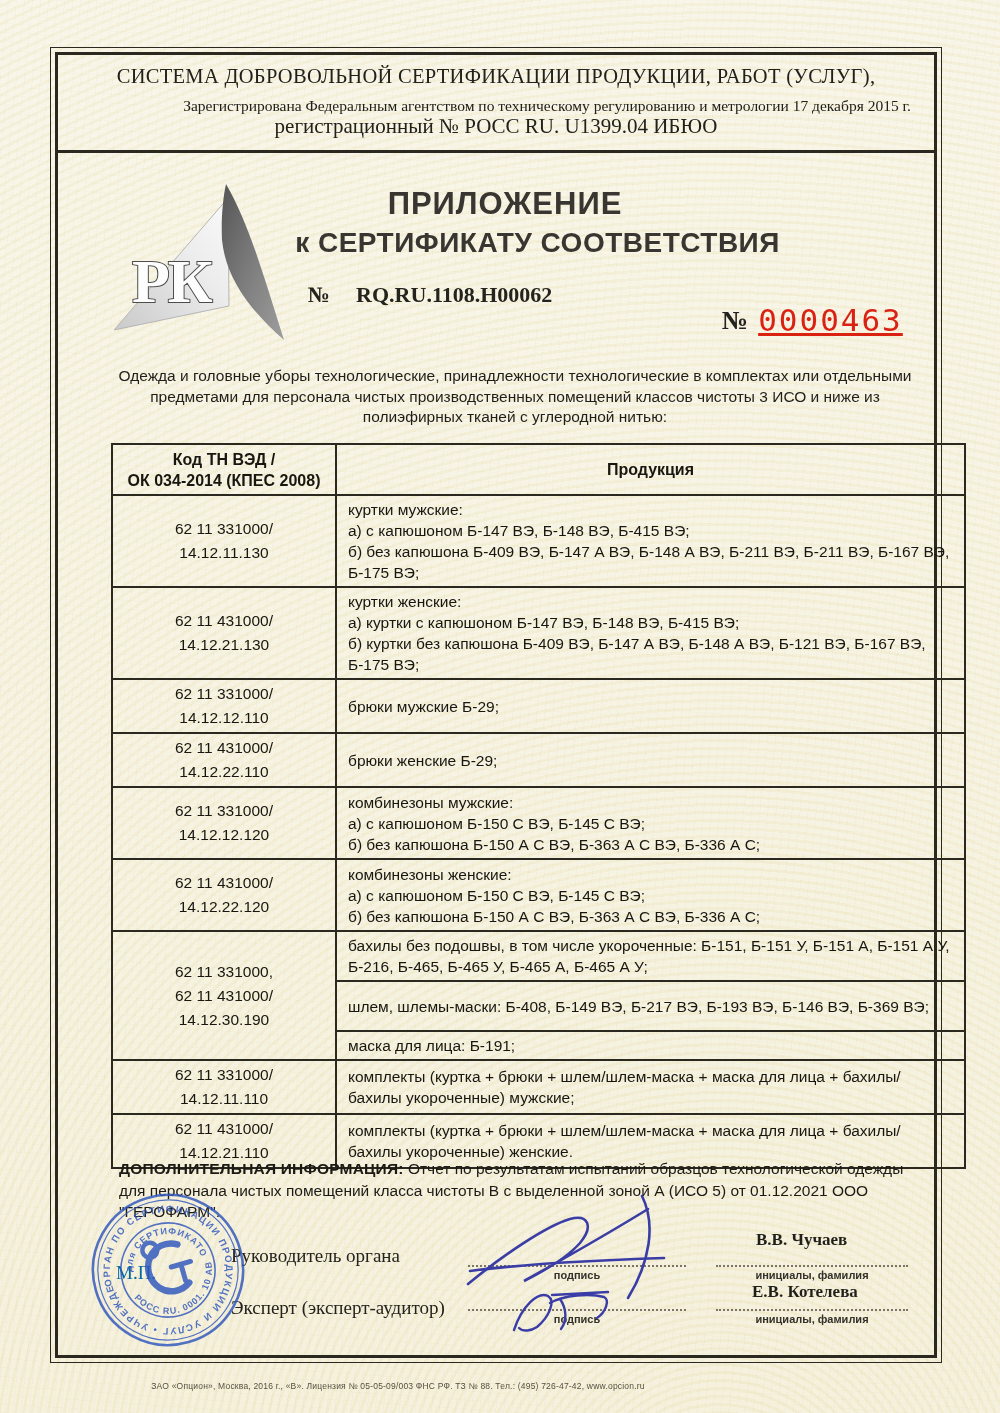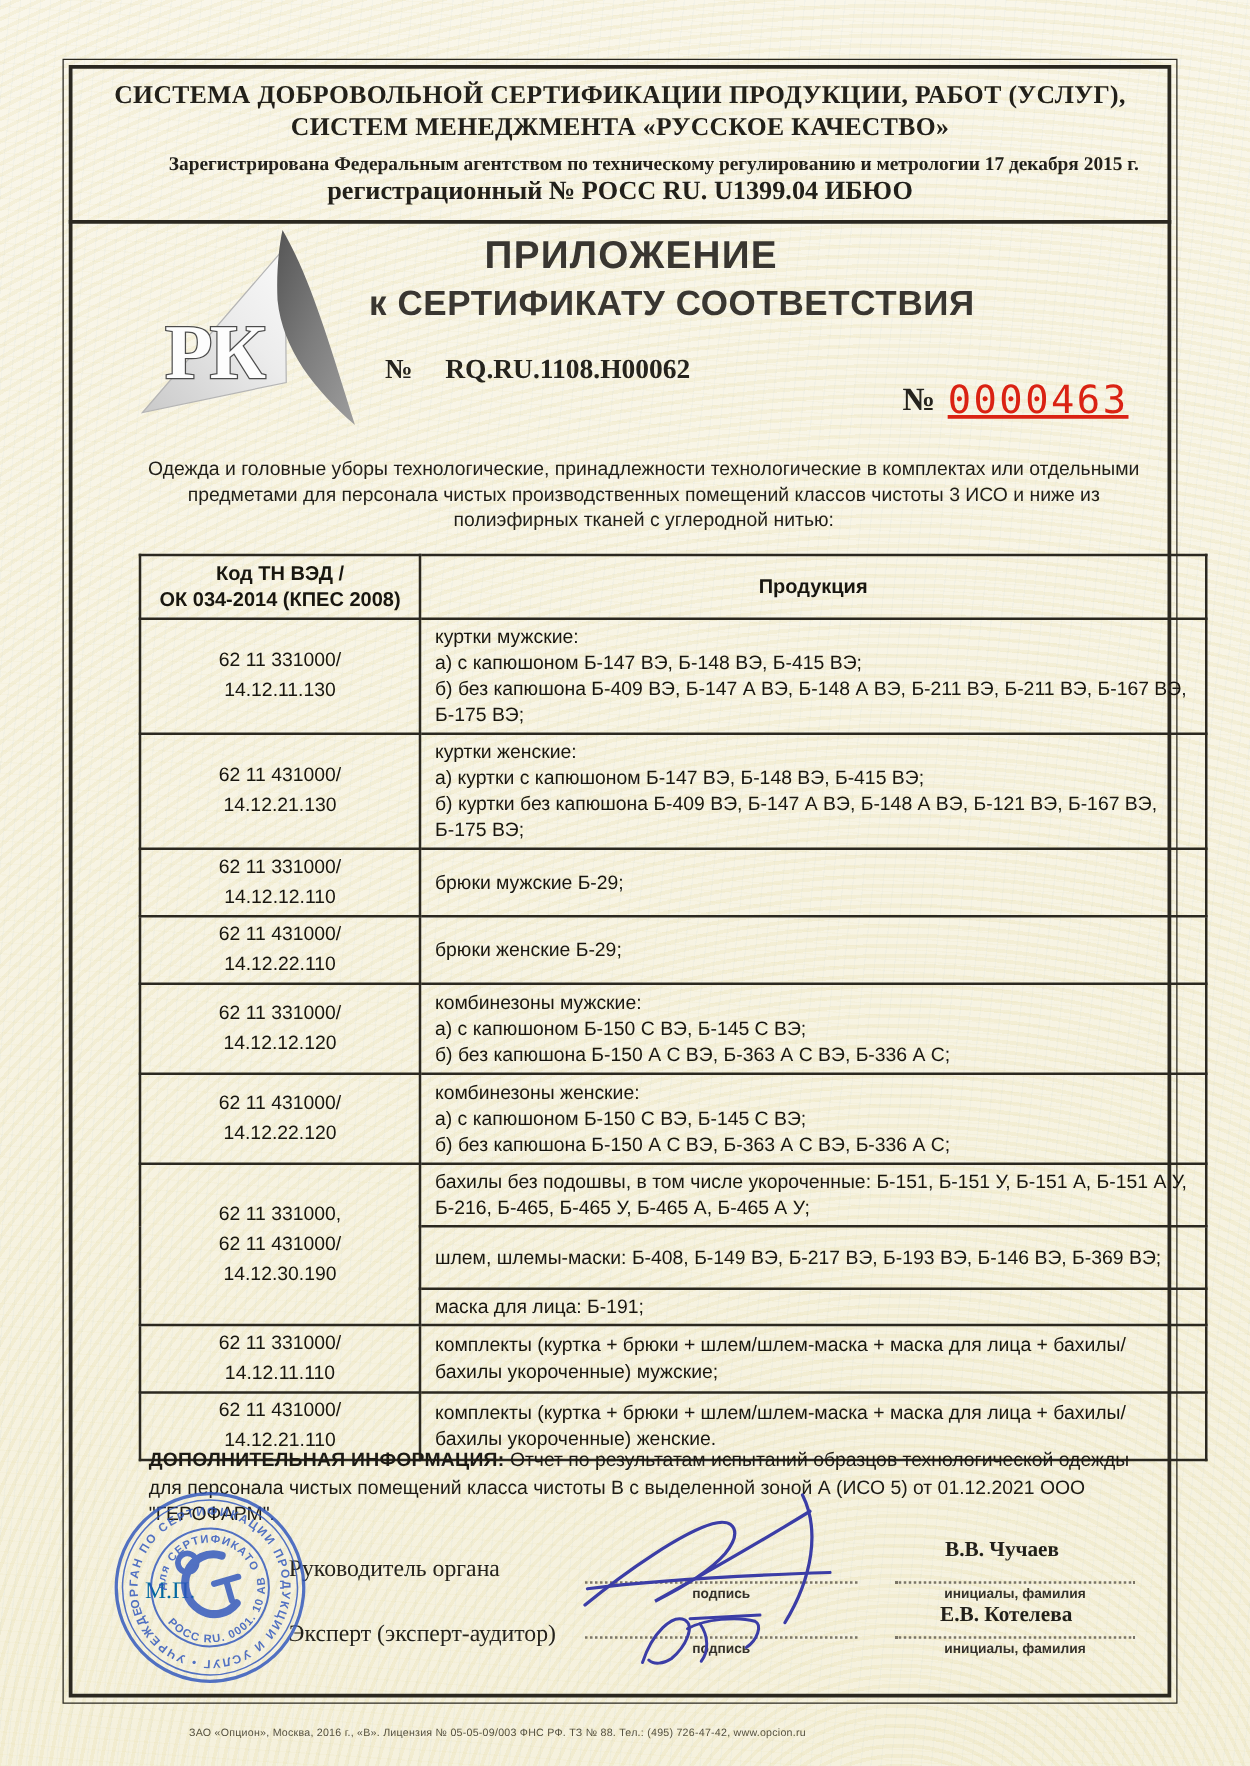--- a/index.html
+++ b/index.html
@@ -15,21 +15,21 @@
   .frame{
     position:absolute;left:55px;top:52px;width:882px;height:1306px;
     border:3px solid #2b2820;outline:1px solid #2b2820;outline-offset:4px;
     box-sizing:border-box;
   }
   
   .cert-header{
     position:absolute;left:55px;top:52px;width:882px;box-sizing:border-box;
     border-bottom:3px solid #2b2820;
     text-align:center;padding:11px 26px 13px;
-    font-family:"Liberation Serif",serif;font-weight:bold;
+    font-family:"Liberation Serif",serif;font-weight:normal;
   }
   .cert-header .t{font-size:20.5px;line-height:26px;letter-spacing:0.3px;color:#22201a;}
   .cert-header .r{font-size:15.5px;line-height:21px;margin-top:6px;color:#22201a;text-align:right;}
   .cert-header .r2{font-size:21px;line-height:21px;color:#22201a;}
 
   .logo{position:absolute;left:110px;top:178px;width:205px;height:180px;}
 
   .doc-title-1{position:absolute;left:300px;top:186px;width:410px;text-align:center;
     font-size:31px;font-weight:bold;color:#393631;letter-spacing:1px;}
   .doc-title-2{position:absolute;left:295px;top:227px;width:485px;text-align:center;
@@ -79,21 +79,20 @@
   .footer{position:absolute;left:0;top:1381px;width:796px;text-align:center;
     font-size:8.5px;color:#55513f;letter-spacing:0.2px;}
 </style>
 </head>
 <body>
 
 <div class="frame"></div>
 
 <div class="cert-header">
   <div class="t">СИСТЕМА ДОБРОВОЛЬНОЙ СЕРТИФИКАЦИИ ПРОДУКЦИИ, РАБОТ (УСЛУГ),</div>
-  <div class="t">СИСТЕМ МЕНЕДЖМЕНТА «РУССКОЕ КАЧЕСТВО»</div>
   <div class="r">Зарегистрирована Федеральным агентством по техническому регулированию и метрологии 17 декабря 2015 г.</div>
   <div class="r2">регистрационный № РОСС RU. U1399.04 ИБЮО</div>
 </div>
 
 <svg class="logo" viewBox="0 0 205 180">
   <defs>
     <linearGradient id="gLight" x1="0" y1="1" x2="1" y2="0">
       <stop offset="0" stop-color="#c9c9c9"></stop>
         <stop offset="0.6" stop-color="#ececec"></stop>
         <stop offset="1" stop-color="#fafafa"></stop>

